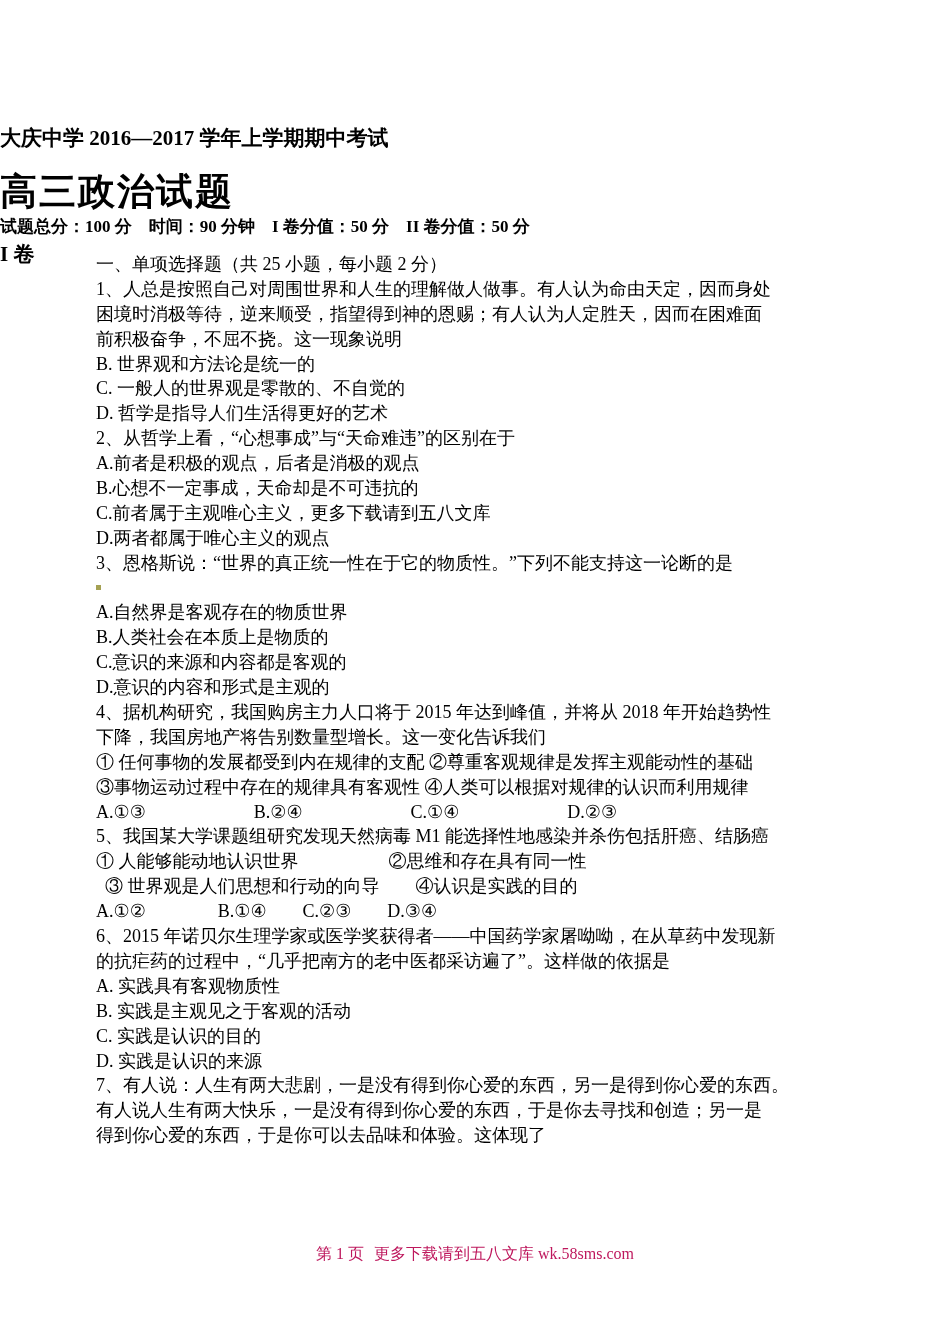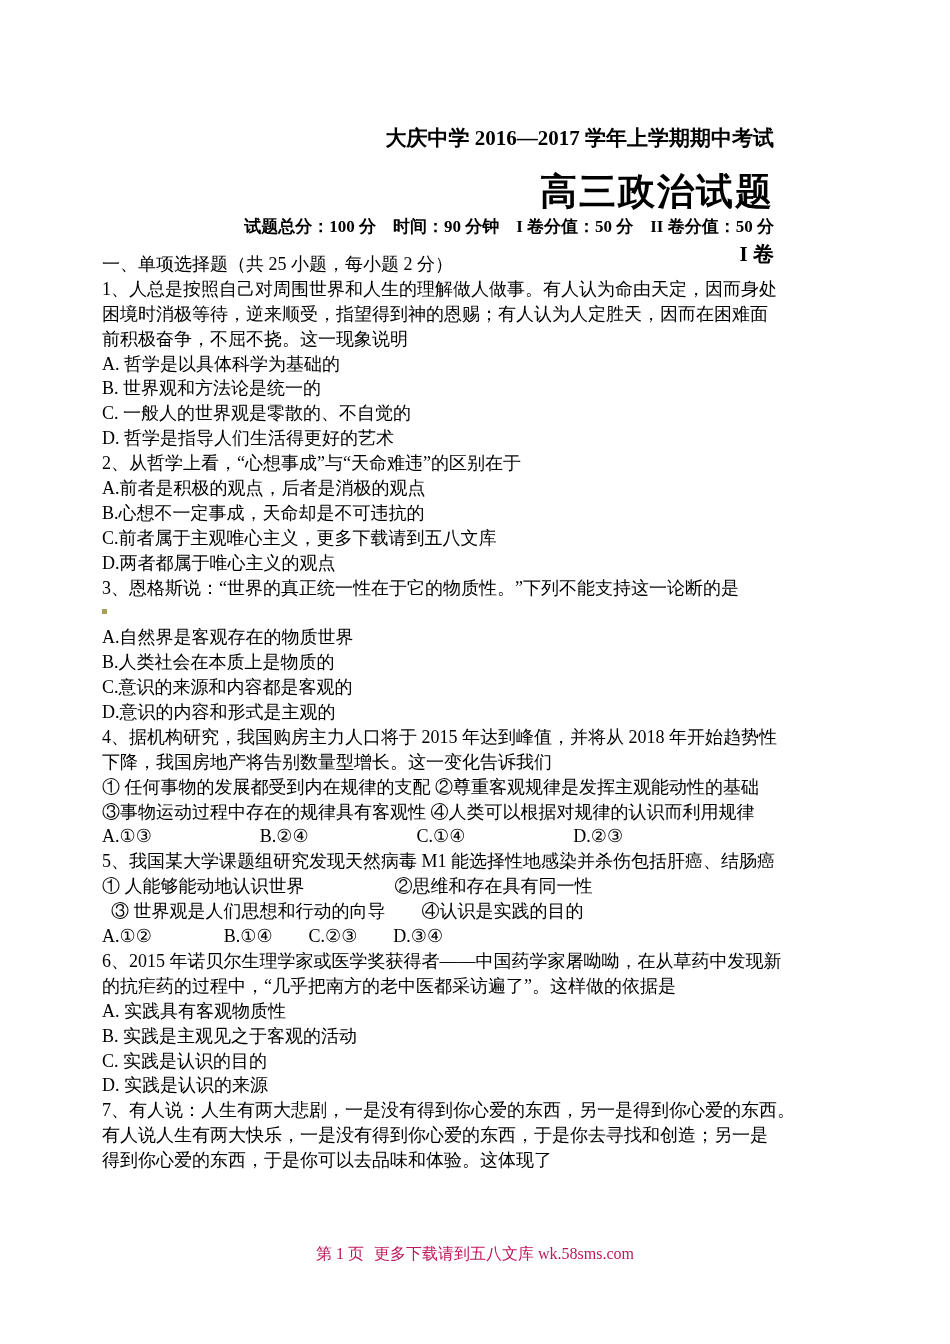--- a/index.html
+++ b/index.html
@@ -10,29 +10,29 @@
     background: #ffffff;
     overflow: hidden;
     color: #000000;
     font-family: "Liberation Serif", "DejaVu Serif", serif;
   }
   .doc-header {
     position: absolute;
     top: 0; left: 0;
     width: 774px;
     padding-top: 124px;
-    text-align: right;
+    text-align: left;
   }
   .h-line   { font-size: 21px; font-weight: bold; line-height: 28px; }
   .h-title  { font-size: 37px; font-weight: bold; line-height: 47px; letter-spacing: 2px; margin-top: 16px; }
   .h-info   { font-size: 17px; font-weight: bold; line-height: 24px; }
   .h-section{ font-size: 21px; font-weight: bold; line-height: 30px; }
   .content {
     position: absolute;
-    left: 102px;
+    left: 96px;
     top: 252px;
     width: 760px;
   }
   .line {
     font-size: 18px;
     line-height: 24.9px;
     height: 24.9px;
     white-space: pre;
     text-align: left;
   }
@@ -65,21 +65,20 @@
     <div class="h-title">高三政治试题</div>
     <div class="h-info">试题总分：100 分　时间：90 分钟　I 卷分值：50 分　II 卷分值：50 分</div>
     <div class="h-section">I 卷</div>
   </div>
 
   <div class="content">
       <div class="line">一、单项选择题（共 25 小题，每小题 2 分）</div>
       <div class="line">1、人总是按照自己对周围世界和人生的理解做人做事。有人认为命由天定，因而身处</div>
       <div class="line">困境时消极等待，逆来顺受，指望得到神的恩赐；有人认为人定胜天，因而在困难面</div>
       <div class="line">前积极奋争，不屈不挠。这一现象说明</div>
-      <div class="line">A. 哲学是以具体科学为基础的</div>
       <div class="line">B. 世界观和方法论是统一的</div>
       <div class="line">C. 一般人的世界观是零散的、不自觉的</div>
       <div class="line">D. 哲学是指导人们生活得更好的艺术</div>
       <div class="line">2、从哲学上看，“心想事成”与“天命难违”的区别在于</div>
       <div class="line">A.前者是积极的观点，后者是消极的观点</div>
       <div class="line">B.心想不一定事成，天命却是不可违抗的</div>
       <div class="line">C.前者属于主观唯心主义，更多下载请到五八文库</div>
       <div class="line">D.两者都属于唯心主义的观点</div>
       <div class="line">3、恩格斯说：“世界的真正统一性在于它的物质性。”下列不能支持这一论断的是</div>
       <div class="line dot-line"><span class="dot" style="background: rgb(165, 161, 83);"></span></div>

